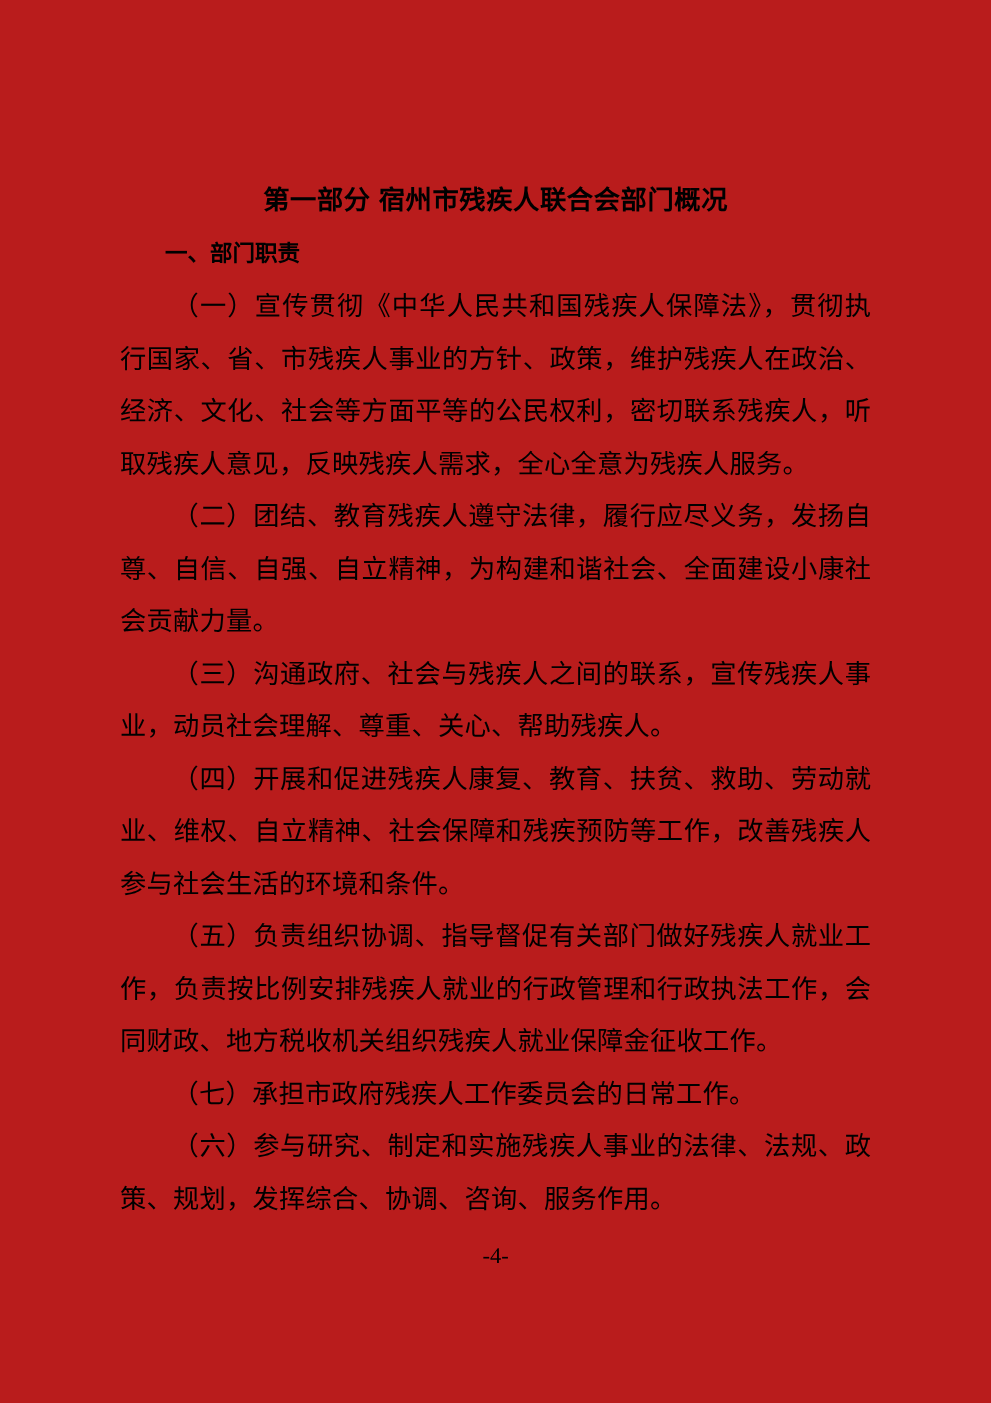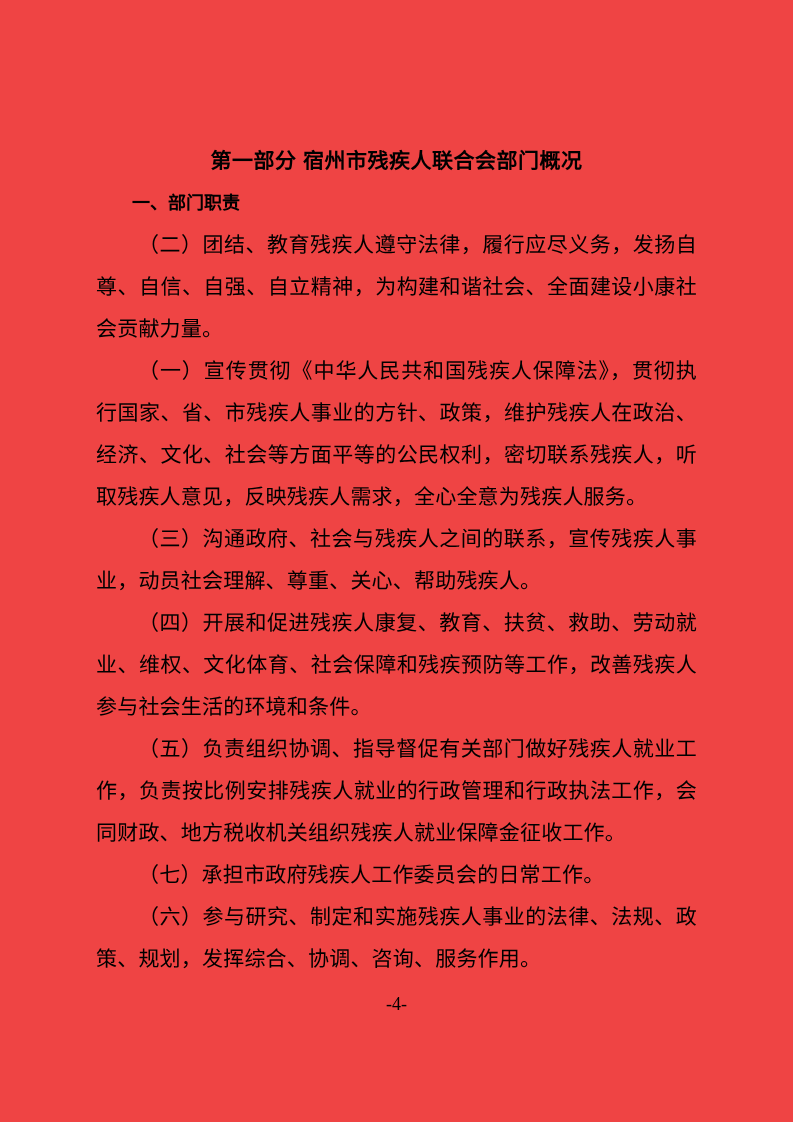--- a/index.html
+++ b/index.html
@@ -5,21 +5,21 @@
   html, body {
     margin: 0;
     padding: 0;
     background: #ffffff;
   }
   .page {
     position: relative;
     width: 793px;
     height: 1122px;
     margin: 0 auto;
-    background: #ef4444;
+    background: #b91c1c;
     box-sizing: border-box;
     padding: 140px 96px 0 96px;
     color: #000000;
     font-family: "Liberation Serif", "DejaVu Serif", serif;
     overflow: hidden;
   }
   .doc-title {
     font-family: "Liberation Sans", "DejaVu Sans", sans-serif;
     font-size: 21px;
     font-weight: bold;
@@ -58,27 +58,27 @@
   }
 </style>
 </head>
 <body>
 
 <div class="page">
   <h1 class="doc-title">第一部分 宿州市残疾人联合会部门概况</h1>
 
   <h2 class="section-heading">一、部门职责</h2>
 
+  <p class="body-para">（一）宣传贯彻《中华人民共和国残疾人保障法》，贯彻执行国家、省、市残疾人事业的方针、政策，维护残疾人在政治、经济、文化、社会等方面平等的公民权利，密切联系残疾人，听取残疾人意见，反映残疾人需求，全心全意为残疾人服务。</p>
+
   <p class="body-para">（二）团结、教育残疾人遵守法律，履行应尽义务，发扬自尊、自信、自强、自立精神，为构建和谐社会、全面建设小康社会贡献力量。</p>
-
-  <p class="body-para">（一）宣传贯彻《中华人民共和国残疾人保障法》，贯彻执行国家、省、市残疾人事业的方针、政策，维护残疾人在政治、经济、文化、社会等方面平等的公民权利，密切联系残疾人，听取残疾人意见，反映残疾人需求，全心全意为残疾人服务。</p>
 
   <p class="body-para">（三）沟通政府、社会与残疾人之间的联系，宣传残疾人事业，动员社会理解、尊重、关心、帮助残疾人。</p>
 
-  <p class="body-para">（四）开展和促进残疾人康复、教育、扶贫、救助、劳动就业、维权、文化体育、社会保障和残疾预防等工作，改善残疾人参与社会生活的环境和条件。</p>
+  <p class="body-para">（四）开展和促进残疾人康复、教育、扶贫、救助、劳动就业、维权、自立精神、社会保障和残疾预防等工作，改善残疾人参与社会生活的环境和条件。</p>
 
   <p class="body-para">（五）负责组织协调、指导督促有关部门做好残疾人就业工作，负责按比例安排残疾人就业的行政管理和行政执法工作，会同财政、地方税收机关组织残疾人就业保障金征收工作。</p>
 
   <p class="body-para">（七）承担市政府残疾人工作委员会的日常工作。</p>
 
   <p class="body-para">（六）参与研究、制定和实施残疾人事业的法律、法规、政策、规划，发挥综合、协调、咨询、服务作用。</p>
 
   <div class="page-number">-4-</div>
 </div>
 

